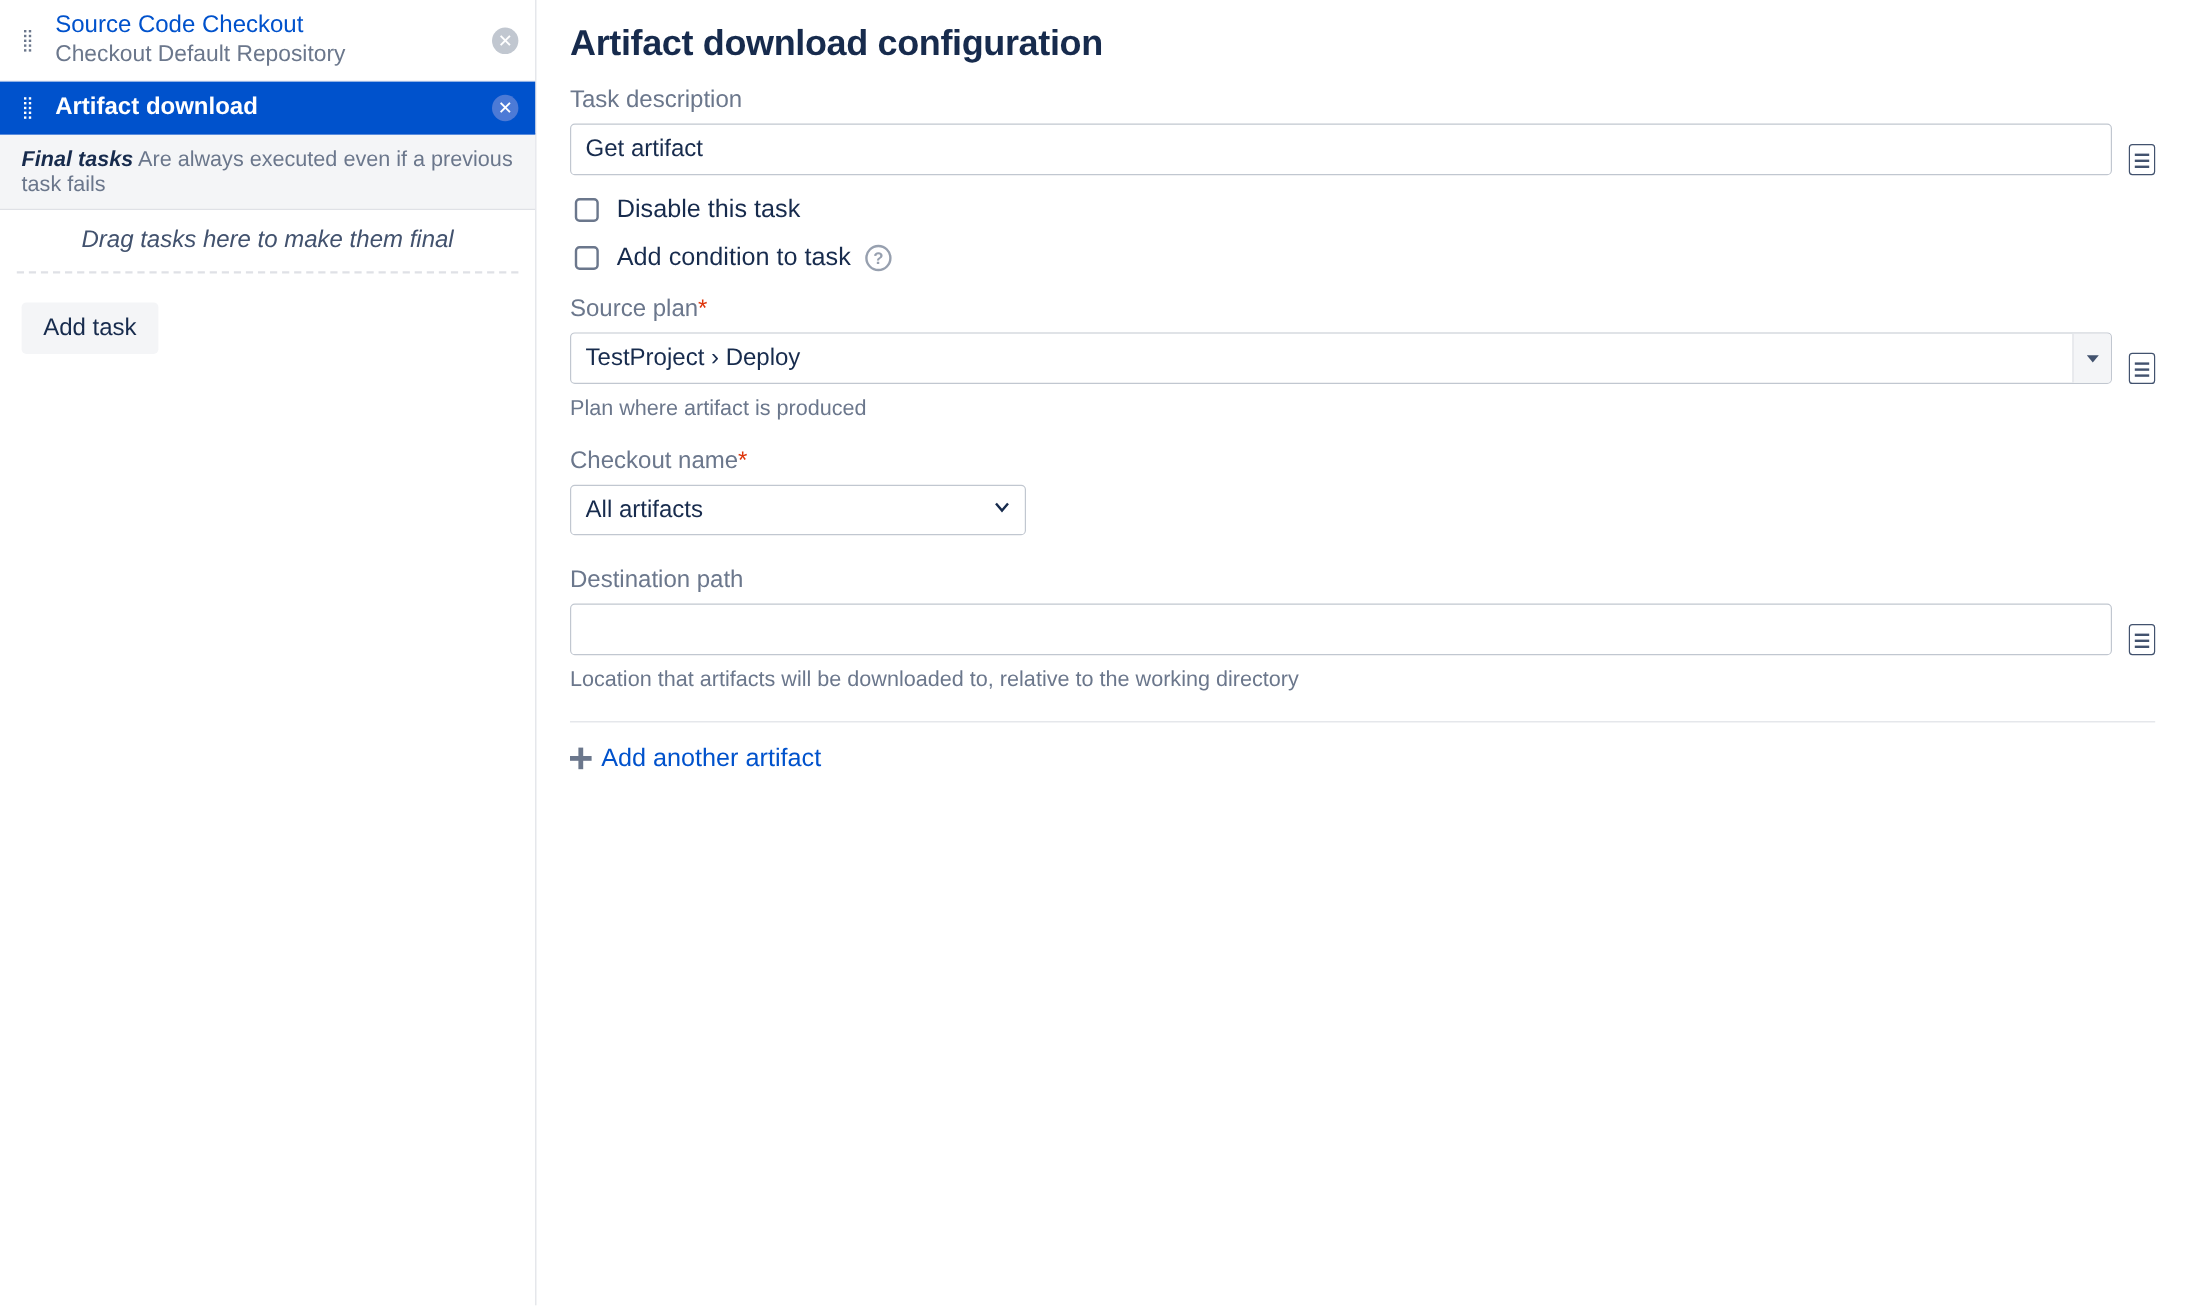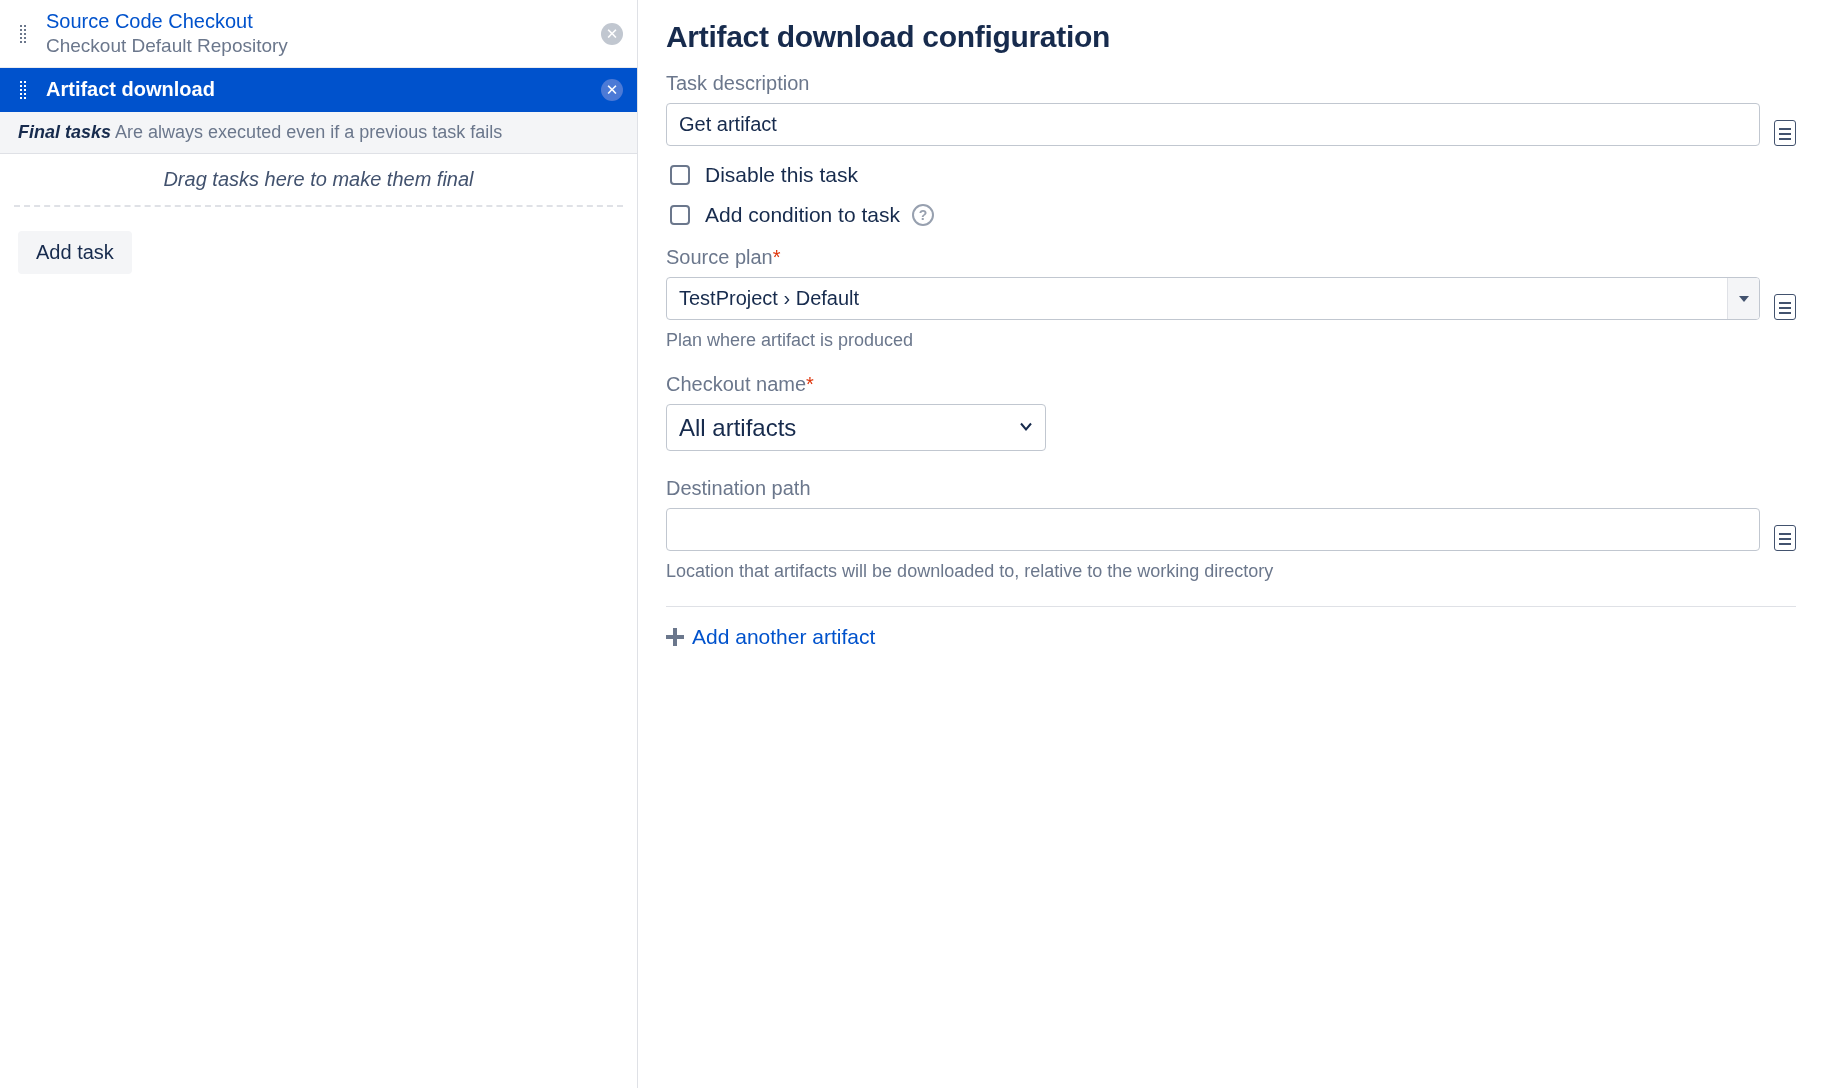--- a/index.html
+++ b/index.html
@@ -5,21 +5,21 @@
   * { box-sizing: border-box; }
   body {
     margin: 0;
     font-family: -apple-system, BlinkMacSystemFont, "Segoe UI", Helvetica, Arial, sans-serif;
     font-size: 20px;
     color: #172B4D;
     background: #fff;
   }
   .app { display: flex; min-height: 100vh; }
   .left-pane {
-    width: 638px;
+    width: 447px;
     border-right: 1px solid #DFE1E6;
     background: #fff;
     padding-top: 0;
   }
   .task-item {
     display: flex;
     align-items: center;
     padding: 10px 14px 10px 20px;
     border-bottom: 1px solid #EBECF0;
     position: relative;
@@ -170,21 +170,21 @@
   .chev-down {
     width: 0; height: 0;
     border-left: 5px solid transparent;
     border-right: 5px solid transparent;
     border-top: 6px solid #42526E;
   }
   .helper-text {
     color: #6B778C; font-size: 18px; margin-top: 10px;
   }
   .native-select {
-    font-size: 24px;
+    font-size: 20px;
     padding: 9px 36px 9px 12px;
     border: 1px solid #C1C7D0;
     border-radius: 4px;
     background: #fff;
     color: #172B4D;
     appearance: none;
     cursor: pointer;
     min-width: 380px;
   }
   .native-select-wrap { position: relative; display: inline-block; }
@@ -311,21 +311,21 @@
       <label for="cb-cond">Add condition to task</label>
       <span class="help-icon">?</span>
     </div>
 
     <div class="field" style="margin-top:18px;">
       <label class="field-label">
         <span>Source plan</span><span class="req">*</span>
       </label>
       <div class="row-with-icon">
         <div class="select-wrap">
-          <div class="value">TestProject › Default</div>
+          <div class="value">TestProject › Deploy</div>
           <div class="dropdown-btn">
               <span class="chev-down"></span>
             </div>
         </div>
         <span class="doc-icon"></span>
       </div>
       <div class="helper-text">Plan where artifact is produced</div>
     </div>
 
     <div class="field" style="margin-top:22px;">

